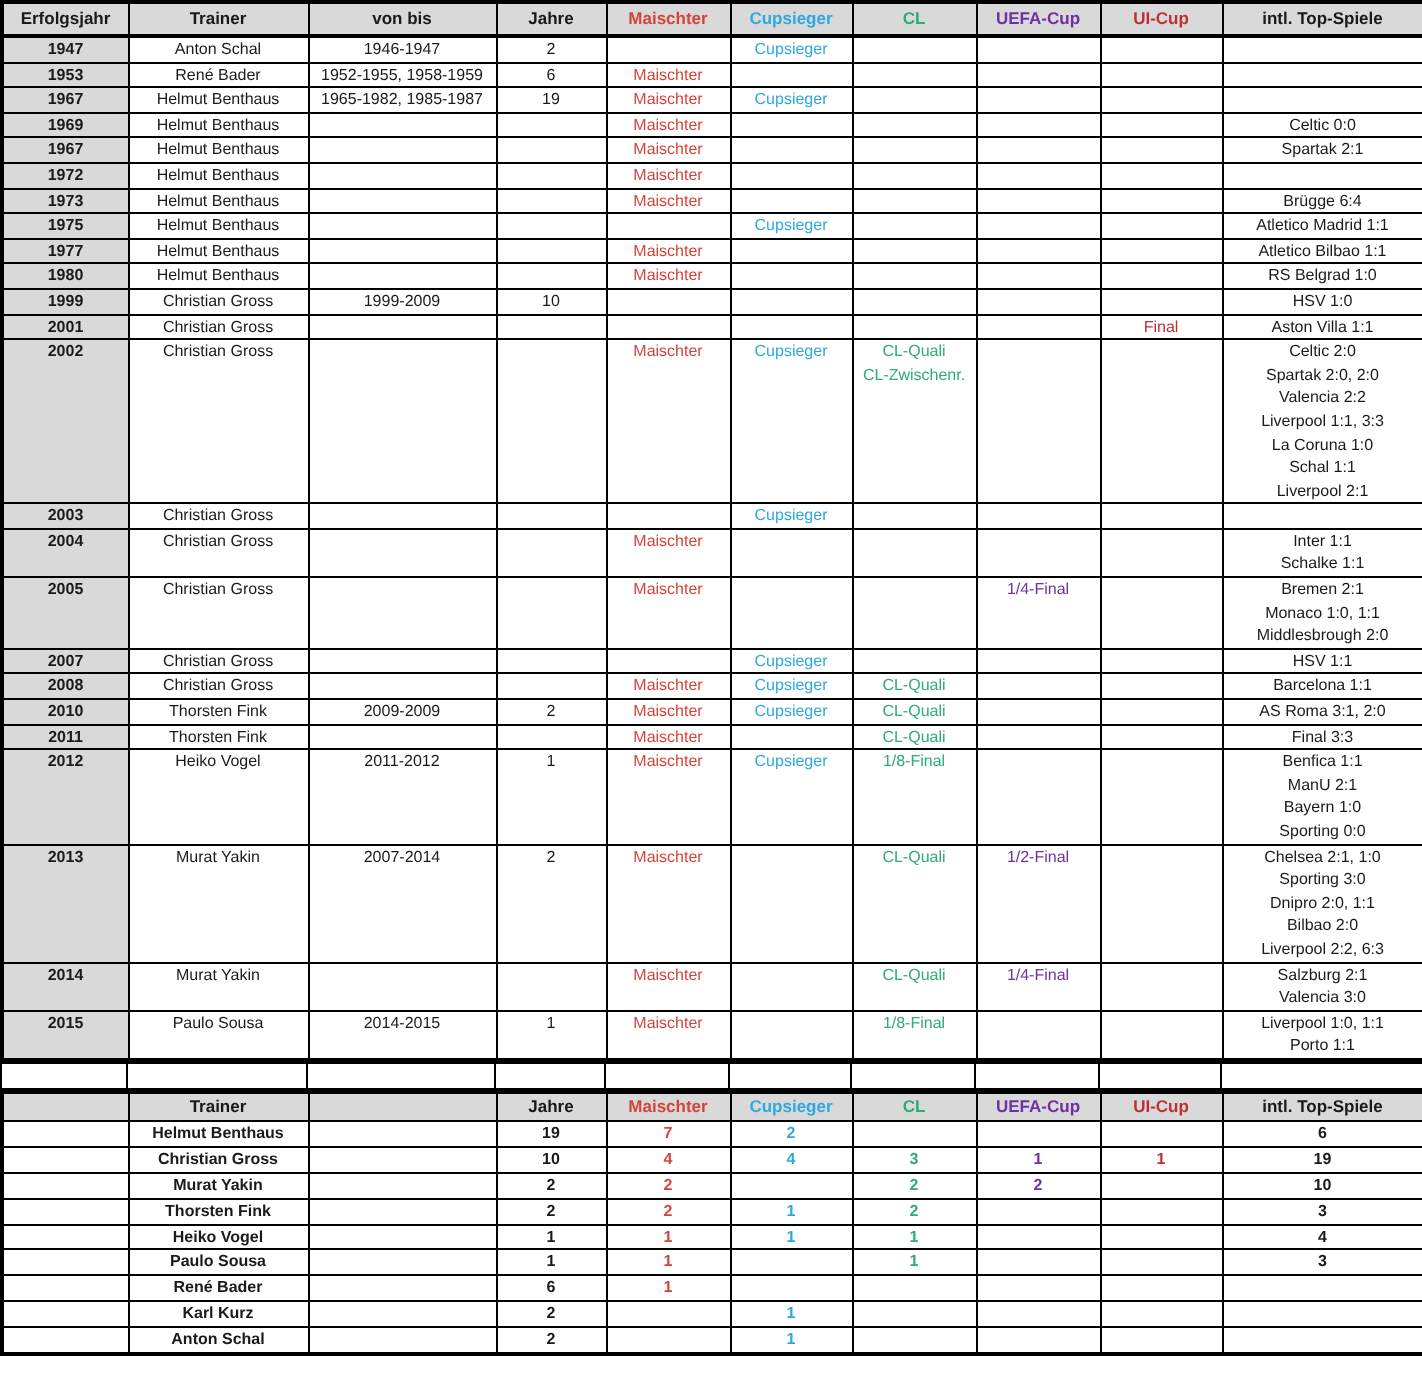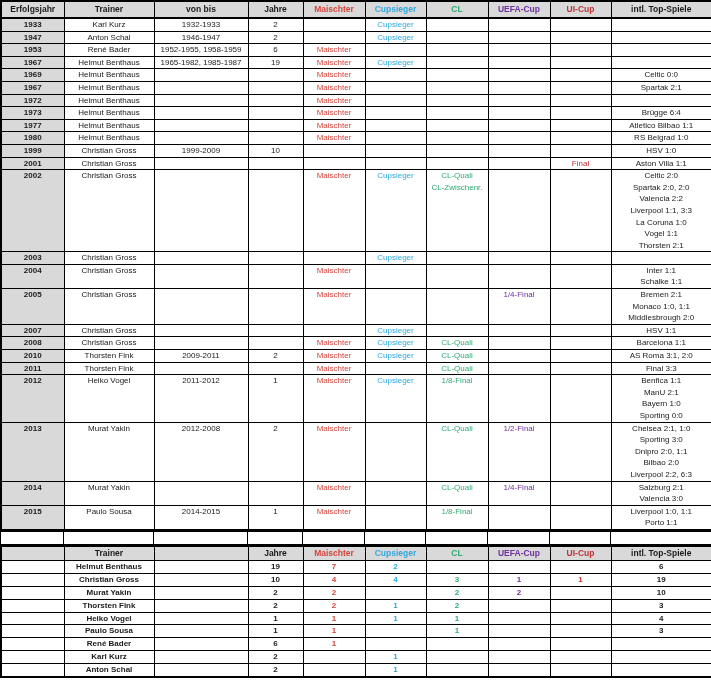--- a/index.html
+++ b/index.html
@@ -50,32 +50,20 @@
         <th style="color: rgb(213, 68, 60);">Maischter</th>
         <th style="color: rgb(46, 169, 224);">Cupsieger</th>
         <th style="color: rgb(47, 171, 115);">CL</th>
         <th style="color: rgb(112, 48, 160);">UEFA-Cup</th>
         <th style="color: rgb(191, 48, 54);">UI-Cup</th>
         <th>intl. Top-Spiele</th>
       </tr>
     </thead>
   <tbody>
       <tr>
-        <td class="ycell">1933</td>
-        <td>Karl Kurz</td>
-        <td>1932-1933</td>
-        <td>2</td>
-        <td style="color: rgb(213, 68, 60);"></td>
-        <td style="color: rgb(46, 169, 224);">Cupsieger</td>
-        <td style="color: rgb(47, 171, 115);"></td>
-        <td style="color: rgb(112, 48, 160);"></td>
-        <td style="color: rgb(191, 48, 54);"></td>
-        <td></td>
-      </tr>
-      <tr>
         <td class="ycell">1947</td>
         <td>Anton Schal</td>
         <td>1946-1947</td>
         <td>2</td>
         <td style="color: rgb(213, 68, 60);"></td>
         <td style="color: rgb(46, 169, 224);">Cupsieger</td>
         <td style="color: rgb(47, 171, 115);"></td>
         <td style="color: rgb(112, 48, 160);"></td>
         <td style="color: rgb(191, 48, 54);"></td>
         <td></td>
@@ -149,20 +137,34 @@
         <td>Helmut Benthaus</td>
         <td></td>
         <td></td>
         <td style="color: rgb(213, 68, 60);">Maischter</td>
         <td style="color: rgb(46, 169, 224);"></td>
         <td style="color: rgb(47, 171, 115);"></td>
         <td style="color: rgb(112, 48, 160);"></td>
         <td style="color: rgb(191, 48, 54);"></td>
         <td>
           <div class="ln">Brügge 6:4</div>
+        </td>
+      </tr>
+      <tr>
+        <td class="ycell">1975</td>
+        <td>Helmut Benthaus</td>
+        <td></td>
+        <td></td>
+        <td style="color: rgb(213, 68, 60);"></td>
+        <td style="color: rgb(46, 169, 224);">Cupsieger</td>
+        <td style="color: rgb(47, 171, 115);"></td>
+        <td style="color: rgb(112, 48, 160);"></td>
+        <td style="color: rgb(191, 48, 54);"></td>
+        <td>
+          <div class="ln">Atletico Madrid 1:1</div>
         </td>
       </tr>
       <tr>
         <td class="ycell">1977</td>
         <td>Helmut Benthaus</td>
         <td></td>
         <td></td>
         <td style="color: rgb(213, 68, 60);">Maischter</td>
         <td style="color: rgb(46, 169, 224);"></td>
         <td style="color: rgb(47, 171, 115);"></td>
@@ -226,22 +228,22 @@
           <div class="ln">CL-Zwischenr.</div>
         </td>
         <td style="color: rgb(112, 48, 160);"></td>
         <td style="color: rgb(191, 48, 54);"></td>
         <td>
           <div class="ln">Celtic 2:0</div>
           <div class="ln">Spartak 2:0, 2:0</div>
           <div class="ln">Valencia 2:2</div>
           <div class="ln">Liverpool 1:1, 3:3</div>
           <div class="ln">La Coruna 1:0</div>
-          <div class="ln">Vogel 1:1</div>
-          <div class="ln">Thorsten 2:1</div>
+          <div class="ln">Schal 1:1</div>
+          <div class="ln">Liverpool 2:1</div>
         </td>
       </tr>
       <tr>
         <td class="ycell">2003</td>
         <td>Christian Gross</td>
         <td></td>
         <td></td>
         <td style="color: rgb(213, 68, 60);"></td>
         <td style="color: rgb(46, 169, 224);">Cupsieger</td>
         <td style="color: rgb(47, 171, 115);"></td>
@@ -306,21 +308,21 @@
         </td>
         <td style="color: rgb(112, 48, 160);"></td>
         <td style="color: rgb(191, 48, 54);"></td>
         <td>
           <div class="ln">Barcelona 1:1</div>
         </td>
       </tr>
       <tr>
         <td class="ycell">2010</td>
         <td>Thorsten Fink</td>
-        <td>2009-2011</td>
+        <td>2009-2009</td>
         <td>2</td>
         <td style="color: rgb(213, 68, 60);">Maischter</td>
         <td style="color: rgb(46, 169, 224);">Cupsieger</td>
         <td style="color: rgb(47, 171, 115);">
           <div class="ln">CL-Quali</div>
         </td>
         <td style="color: rgb(112, 48, 160);"></td>
         <td style="color: rgb(191, 48, 54);"></td>
         <td>
           <div class="ln">AS Roma 3:1, 2:0</div>
@@ -357,21 +359,21 @@
         <td>
           <div class="ln">Benfica 1:1</div>
           <div class="ln">ManU 2:1</div>
           <div class="ln">Bayern 1:0</div>
           <div class="ln">Sporting 0:0</div>
         </td>
       </tr>
       <tr>
         <td class="ycell">2013</td>
         <td>Murat Yakin</td>
-        <td>2012-2008</td>
+        <td>2007-2014</td>
         <td>2</td>
         <td style="color: rgb(213, 68, 60);">Maischter</td>
         <td style="color: rgb(46, 169, 224);"></td>
         <td style="color: rgb(47, 171, 115);">
           <div class="ln">CL-Quali</div>
         </td>
         <td style="color: rgb(112, 48, 160);">1/2-Final</td>
         <td style="color: rgb(191, 48, 54);"></td>
         <td>
           <div class="ln">Chelsea 2:1, 1:0</div>

